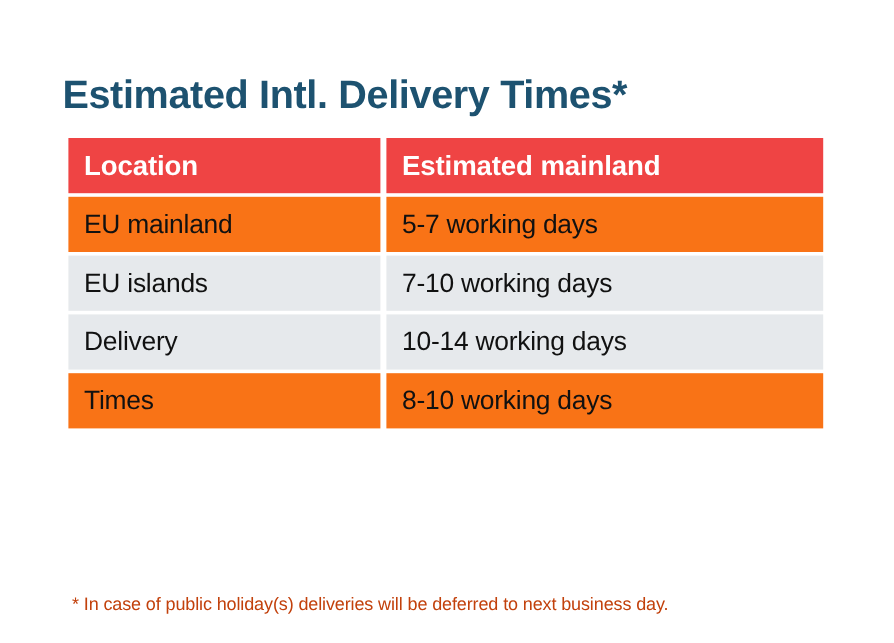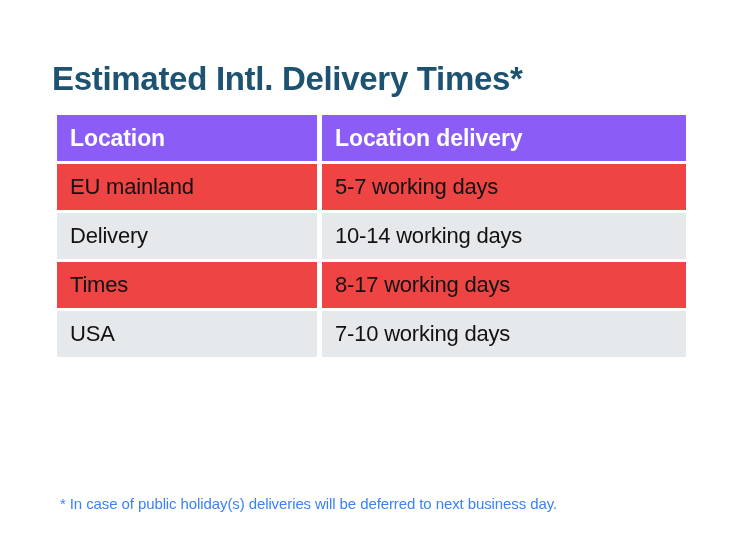--- a/index.html
+++ b/index.html
@@ -47,86 +47,86 @@
   .delivery-table th,
   .delivery-table td {
     padding: 0;
     margin: 0;
     height: 45px;
     vertical-align: middle;
     text-align: left;
     box-sizing: border-box;
   }
   .delivery-table thead th {
-    background: #8b5cf6;
+    background: #ef4444;
     color: #ffffff;
     font-size: 23px;
     font-weight: 700;
     letter-spacing: -0.1px;
     padding-left: 13px;
     height: 46px;
   }
   .delivery-table tbody td {
     font-size: 22px;
     font-weight: 400;
     color: #111111;
     padding-left: 13px;
     letter-spacing: -0.2px;
     height: 46px;
   }
   .delivery-table tbody tr.row-odd td {
-    background: #ef4444;
+    background: #f97316;
   }
   .delivery-table tbody tr.row-even td {
     background: #e6e9ec;
   }
   .footnote {
     position: absolute;
     left: 60px;
     top: 480px;
     font-size: 15px;
     font-weight: 400;
-    color: #3b82f6;
+    color: #c2410c;
     letter-spacing: -0.1px;
     white-space: nowrap;
   }
 </style>
 </head>
 <body>
 
 <div class="page">
 
   <h1 class="page-title">Estimated Intl. Delivery Times*</h1>
 
   <table class="delivery-table">
     <colgroup>
       <col class="col-location">
       <col class="col-delivery">
     </colgroup>
     <thead>
       <tr>
         <th>Location</th>
-        <th>Location delivery</th>
+        <th>Estimated mainland</th>
       </tr>
     </thead>
     <tbody>
       <tr class="row-odd">
         <td>EU mainland</td>
         <td>5-7 working days</td>
       </tr>
       <tr class="row-even">
+        <td>EU islands</td>
+        <td>7-10 working days</td>
+      </tr>
+      <tr class="row-even">
         <td>Delivery</td>
         <td>10-14 working days</td>
       </tr>
       <tr class="row-odd">
         <td>Times</td>
-        <td>8-17 working days</td>
-      </tr>
-      <tr class="row-even">
-        <td>USA</td>
-        <td>7-10 working days</td>
+        <td>8-10 working days</td>
       </tr>
     </tbody>
   </table>
 
   <p class="footnote">* In case of public holiday(s) deliveries will be deferred to next business day.</p>
 
 </div>
 
 </body></html>

